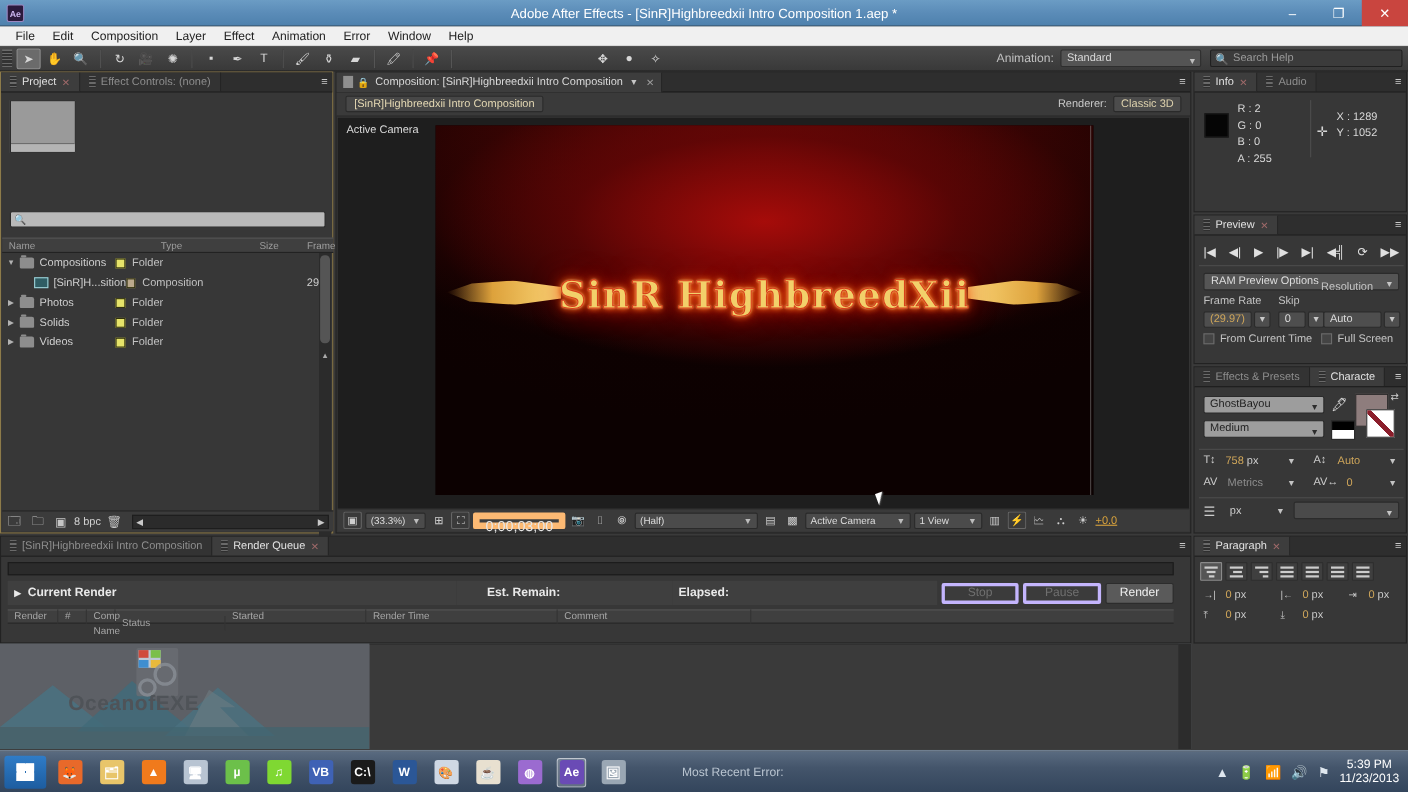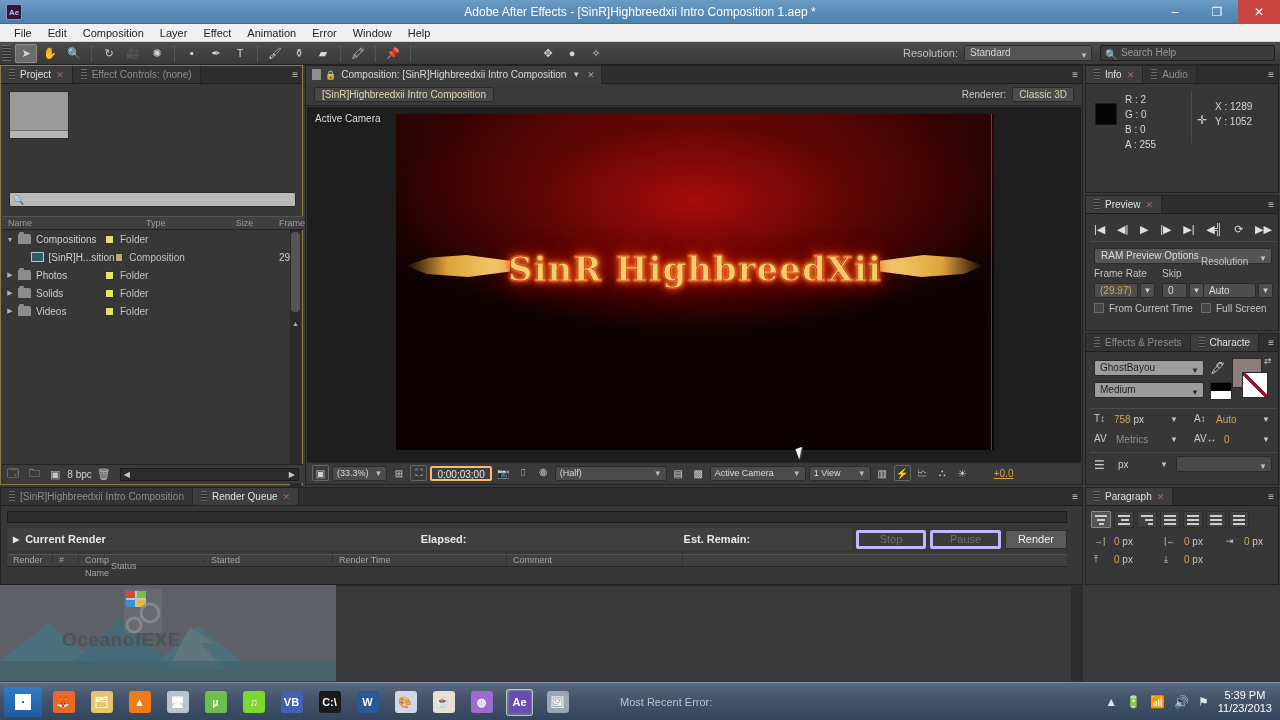--- a/index.html
+++ b/index.html
@@ -184,23 +184,23 @@
   .viewer-bar {
     position:absolute; left:1px; right:1px; bottom:1px; height:21px; background:#3a3a3a;
     border-top:1px solid #262626; display:flex; align-items:center; padding-left:5px; gap:3px;
   }
   .vb-ic { width:17px; height:16px; display:flex; align-items:center; justify-content:center;
     color:#cfcfcf; font-size:10px; border-radius:2px; }
   .vb-ic.boxed { box-shadow:inset 0 0 0 1px #666; }
   .vb-field { height:15px; background:#4b4b4b; border:1px solid #2a2a2a; border-radius:2px;
     color:#dcdcdc; font-size:9px; line-height:13px; padding:0 4px; display:flex; align-items:center; }
   .vb-field .dd { margin-left:6px; font-size:8px; color:#bdbdbd; }
-  .vb-time { color:#e7e7e7; font-size:10px; padding:0 5px; height:15px; line-height:14px;
-    background:#3f3f3f; border:2px solid #fdba74; border-radius:2px; }
-  .vb-amber { color:#d8a23c; font-size:10px; margin-left:20px; text-decoration:underline; }
+  .vb-time { color:#e7e7e7; font-size:13px; padding:0 5px; height:15px; line-height:14px;
+    background:#3f3f3f; border:6px solid #fdba74; border-radius:2px; }
+  .vb-amber { color:#d8a23c; font-size:10px; margin-left:0; text-decoration:underline; }
 
   
   #info { left:1085px; top:65px; width:194px; height:128px; }
   .info-body { position:absolute; left:1px; top:19px; right:1px; bottom:1px; }
   .info-sw { position:absolute; left:8px; top:18px; width:22px; height:22px; background:#050505; border:1px solid #1c1c1c; }
   .info-rgba { position:absolute; left:38px; top:7px; font-size:10px; line-height:15px; color:#d8d8d8; }
   .info-div { position:absolute; left:104px; top:6px; width:1px; height:52px; background:#4d4d4d; }
   .info-plus { position:absolute; left:110px; top:28px; color:#d5d5d5; font-size:12px; }
   .info-xy { position:absolute; left:128px; top:14px; font-size:10px; line-height:15px; color:#d8d8d8; }
 
@@ -349,21 +349,21 @@
         <div class="tsep"></div>
         <div class="tool">🖍</div>
         <div class="tsep"></div>
         <div class="tool">📌</div>
         <div class="tsep"></div>
         <div style="width: 120px;"></div>
         <div class="tool">✥</div>
         <div class="tool">●</div>
         <div class="tool">✧</div>
       </div>
-    <div class="ws-label">Resolution:</div>
+    <div class="ws-label">Animation:</div>
     <div class="ws-select">
       <span>Standard</span>
       <span class="arr">▼</span>
     </div>
     <div class="searchbox" title="Search Help">
       <span class="mag">🔍</span>
       <span>Search Help</span>
     </div>
   </div>
 
@@ -728,25 +728,25 @@
         </div>
         <div class="pfill" style="flex: 1 1 0%;"></div>
         <span class="pmenu">≡</span>
       </div>
     <div class="rq-bar"></div>
     <div class="rq-cur">
       <div class="blk" style="width:560px">
         <span style="margin-right:6px; font-size:8px;">▶</span>
         <span>Current Render</span>
       </div>
+      <div class="blk" style="width:260px; padding-left:28px;">
+        <span>Est. Remain:</span>
+      </div>
       <div class="blk" style="width:330px">
         <span>Elapsed:</span>
-      </div>
-      <div class="blk" style="width:260px; padding-left:28px;">
-        <span>Est. Remain:</span>
       </div>
       <div class="rq-btn dim">Stop</div>
       <div class="rq-btn dim">Pause</div>
       <div class="rq-btn go">Render</div>
     </div>
     <div class="rq-cols" id="rqcols">
         <span style="width: 46px;">Render</span>
         <span style="width: 26px;">#</span>
         <span style="width: 26px;">Comp Name</span>
         <span style="width: 100px; margin-top: 12px;">Status</span>

